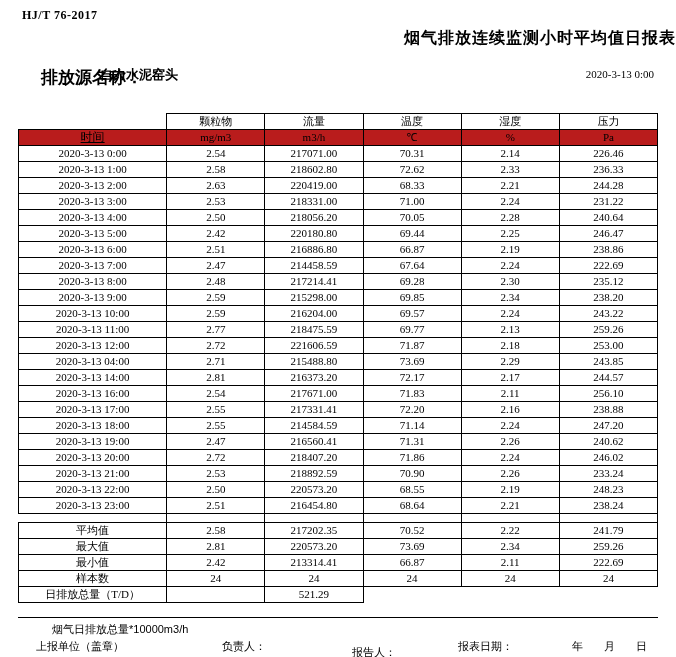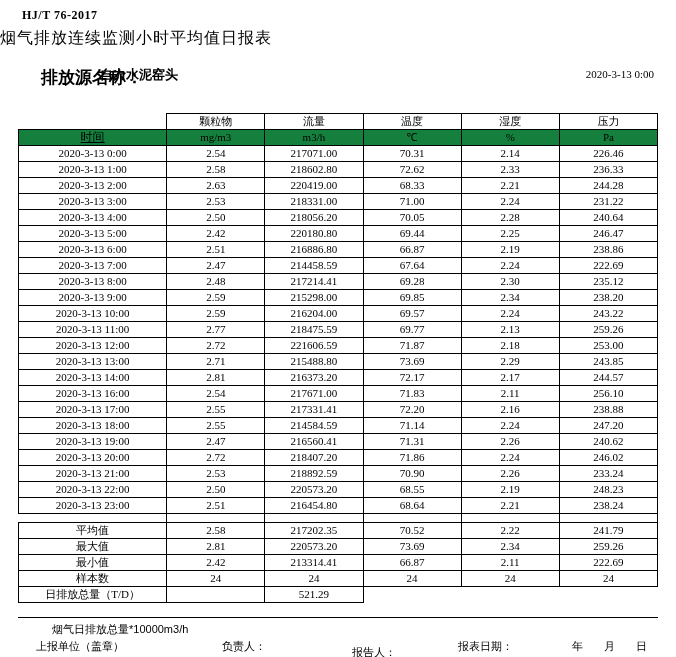--- a/index.html
+++ b/index.html
@@ -28,23 +28,23 @@
     font-size: 12px;
     font-weight: bold;
     letter-spacing: 0.5px;
     font-family: "Liberation Serif", serif;
   }
   .doc-title {
     position: absolute;
     top: 28px;
     left: 0;
     width: 676px;
-    text-align: left;
+    text-align: right;
     font-size: 16px;
-    font-weight: normal;
+    font-weight: bold;
     letter-spacing: 1px;
   }
   .src-label {
     position: absolute;
     top: 66px;
     left: 22px;
     font-size: 17px;
     font-weight: bold;
     margin-left: 19px;
   }
@@ -86,21 +86,21 @@
   col.c-time { width: 148px; }
   col.c-val  { width: 98px; }
   .hdr-name td {
     height: 25px;
     line-height: 25px;
     font-size: 12px;
     font-family: "Liberation Sans", sans-serif;
     font-weight: normal;
   }
   .hdr-unit td {
-    background: #15803d;
+    background: #b91c1c;
     height: 17px;
     line-height: 17px;
     font-size: 10px;
     font-family: "Liberation Serif", serif;
   }
   .hdr-unit td.time-cell {
     font-family: "Liberation Sans", sans-serif;
     font-size: 12px;
     text-decoration: underline;
   }
@@ -309,21 +309,21 @@
           </tr>
           <tr>
             <td>2020-3-13 12:00</td>
             <td>2.72</td>
             <td>221606.59</td>
             <td>71.87</td>
             <td>2.18</td>
             <td>253.00</td>
           </tr>
           <tr>
-            <td>2020-3-13 13:00</td>
+            <td>2020-3-13 04:00</td>
             <td>2.71</td>
             <td>215488.80</td>
             <td>73.69</td>
             <td>2.29</td>
             <td>243.85</td>
           </tr>
           <tr>
             <td>2020-3-13 14:00</td>
             <td>2.81</td>
             <td>216373.20</td>

